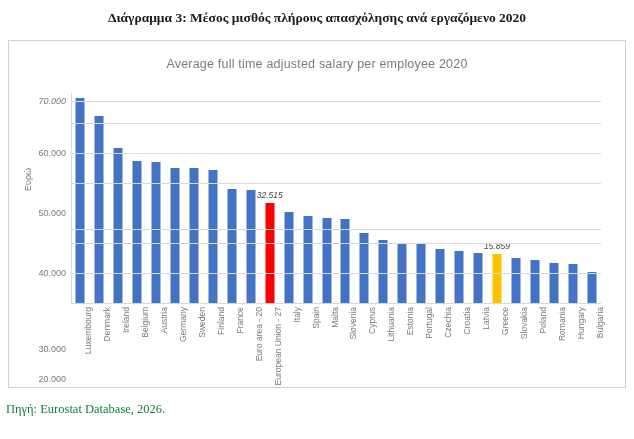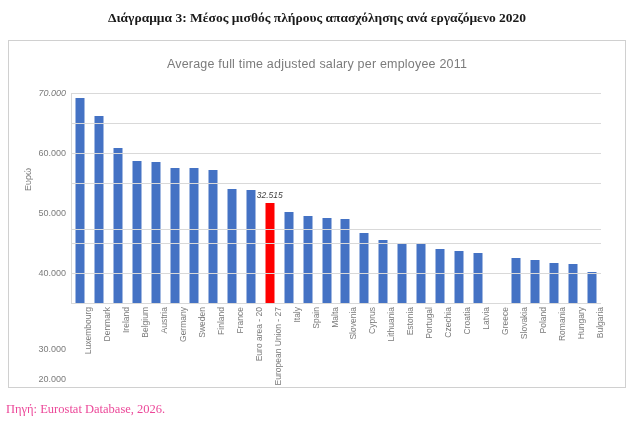--- a/index.html
+++ b/index.html
@@ -143,33 +143,33 @@
     font-size: 8.5px;
     color: #7b7b7b;
     white-space: nowrap;
   }
   .source-note {
     position: absolute;
     left: 6px;
     top: 402px;
     font-family: "Liberation Serif", serif;
     font-size: 12.5px;
-    color: #ec4899;
+    color: #15803d;
     text-align: right;
   }
 </style>
 </head>
 <body>
 
 <div class="page">
 
   <div class="figure-title">Διάγραμμα 3: Μέσος μισθός πλήρους απασχόλησης ανά εργαζόμενο 2020</div>
 
   <div class="chart-box">
-    <div class="chart-title">Average full time adjusted salary per employee 2011</div>
+    <div class="chart-title">Average full time adjusted salary per employee 2020</div>
     <div class="ylabel">Ευρώ</div>
     <div class="axis-line-y"></div>
     <div class="plot-area" id="plot-area">
       <div class="bars" id="bars-layer">
           <div class="bar-slot" style="left: 0px; width: 18.9286px;">
             <div class="bar" title="Luxembourg" style="height: 205.5px;"></div>
           </div>
           <div class="bar-slot" style="left: 18.9286px; width: 18.9286px;">
             <div class="bar" title="Denmark" style="height: 187.5px;"></div>
           </div>
@@ -227,20 +227,24 @@
           </div>
           <div class="bar-slot" style="left: 359.643px; width: 18.9286px;">
             <div class="bar" title="Czechia" style="height: 54px;"></div>
           </div>
           <div class="bar-slot" style="left: 378.571px; width: 18.9286px;">
             <div class="bar" title="Croatia" style="height: 52.5px;"></div>
           </div>
           <div class="bar-slot" style="left: 397.5px; width: 18.9286px;">
             <div class="bar" title="Latvia" style="height: 50.4px;"></div>
           </div>
+          <div class="bar-slot" style="left: 416.429px; width: 18.9286px;">
+            <div class="bar highlight-gold" title="Greece" style="height: 48.9px;"></div>
+            <div class="bar-label" style="bottom: 51.9px;">15.859</div>
+          </div>
           <div class="bar-slot" style="left: 435.357px; width: 18.9286px;">
             <div class="bar" title="Slovakia" style="height: 45px;"></div>
           </div>
           <div class="bar-slot" style="left: 454.286px; width: 18.9286px;">
             <div class="bar" title="Poland" style="height: 42.6px;"></div>
           </div>
           <div class="bar-slot" style="left: 473.214px; width: 18.9286px;">
             <div class="bar" title="Romania" style="height: 39.6px;"></div>
           </div>
           <div class="bar-slot" style="left: 492.143px; width: 18.9286px;">
@@ -260,21 +264,21 @@
         </div>
         <div class="gridline" style="top: 90px;">
           <div class="ytick" style="top: 90px;">40.000</div>
         </div>
         <div class="gridline" style="top: 60px;">
           <div class="ytick" style="top: 60px;">50.000</div>
         </div>
         <div class="gridline" style="top: 30px;">
           <div class="ytick" style="top: 30px;">60.000</div>
         </div>
-        <div class="gridline" style="top: 0px; font-style: italic;">
+        <div class="gridline" style="top: 8px; font-style: italic;">
           <div class="ytick" style="top: 0px;">70.000</div>
         </div>
       </div>
     <div class="xlabels" id="xlabels">
         <div class="xtick" style="left: 12.4643px;">Luxembourg</div>
         <div class="xtick" style="left: 31.3929px;">Denmark</div>
         <div class="xtick" style="left: 50.3214px;">Ireland</div>
         <div class="xtick" style="left: 69.25px;">Belgium</div>
         <div class="xtick" style="left: 88.1786px;">Austria</div>
         <div class="xtick" style="left: 107.107px;">Germany</div>

